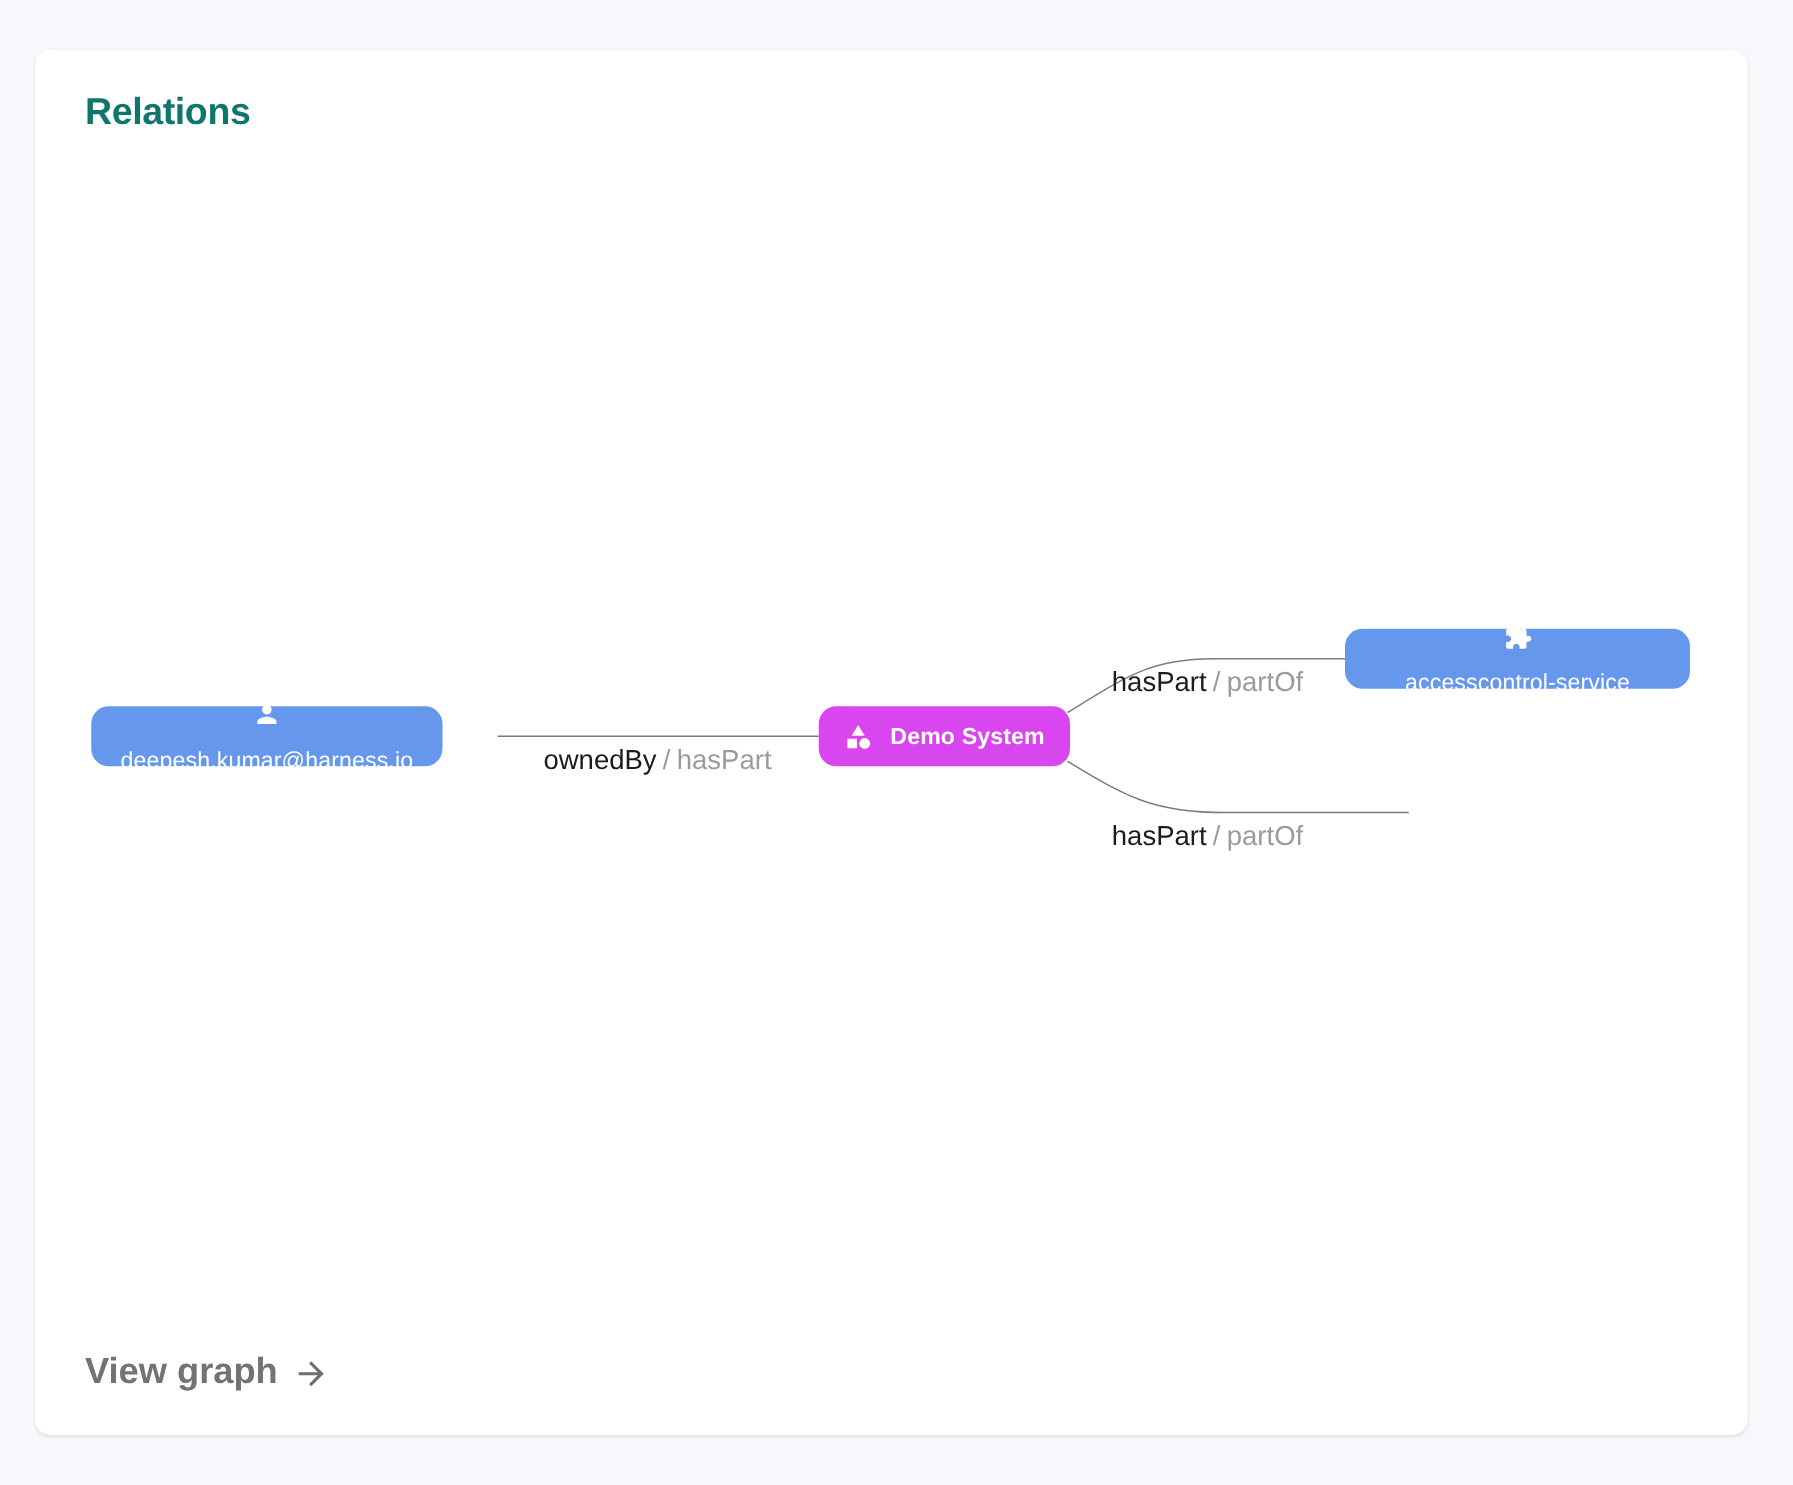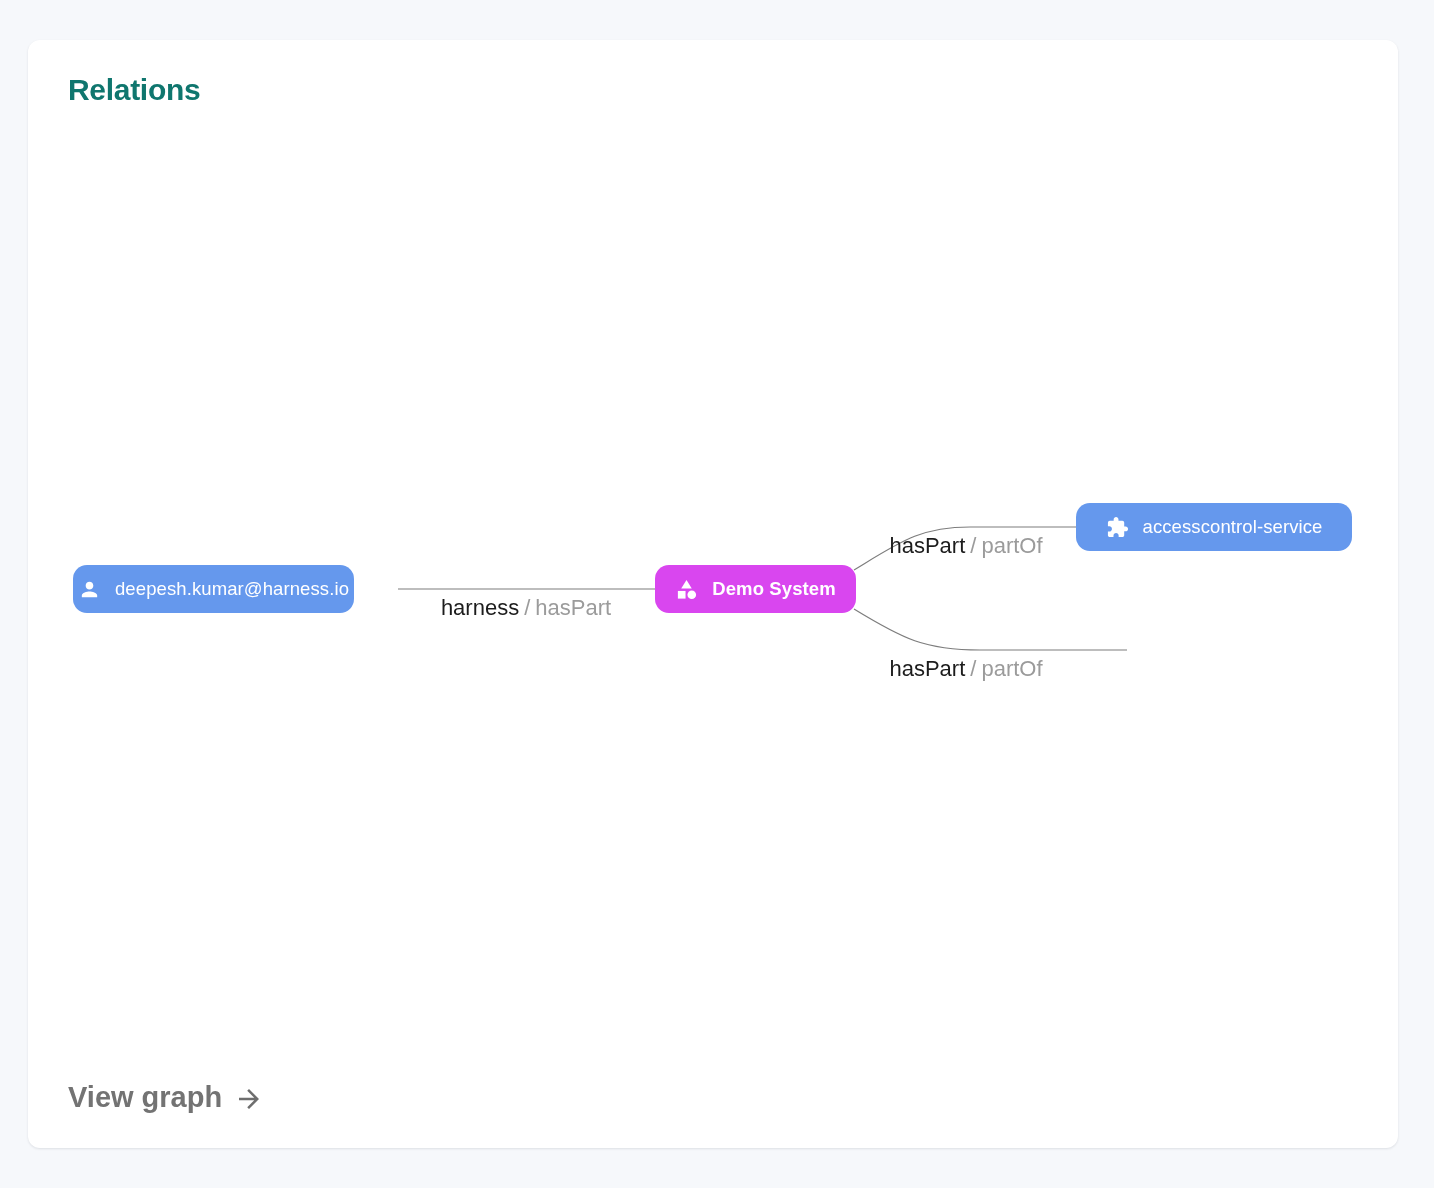--- a/index.html
+++ b/index.html
@@ -33,21 +33,21 @@
   }
   .node {
     position: absolute;
     height: 48px;
     border-radius: 14px;
     display: flex; align-items: center; justify-content: center;
     gap: 14px;
     color: #ffffff;
     cursor: pointer;
   }
-  .node-blue   { background: #6598ed; }
+  .node-blue   { background: #6598ed; flex-direction: column; }
   .node-orange { background: #d946ef; }
   .node-icon { display: flex; align-items: center; }
   .node-icon svg { width: 23px; height: 23px; fill: #ffffff; }
   .node-label { font-size: 18.5px; font-weight: 500; letter-spacing: 0.1px; }
   .node-primary .node-label { font-weight: 700; }
   .edge-label {
     position: absolute;
     text-align: center;
     font-size: 22px;
     white-space: nowrap;
@@ -71,21 +71,21 @@
 
     <h2 class="card-title">Relations</h2>
 
     <svg class="edges-svg" viewBox="0 0 1370 1108">
       <path class="edge-path" d="M 370 549 L 627 549"></path>
       <path class="edge-path" d="M 826 530 C 872 502, 892 487, 942 487 L 1048 487"></path>
       <path class="edge-path" d="M 826 569 C 875 599, 897 610, 952 610 L 1099 610"></path>
     </svg>
 
     <div class="edge-label" style="left:398px; top:555px; width:200px;">
-      <span class="el-primary">harness</span><span class="el-sep">/</span><span class="el-secondary">hasPart</span>
+      <span class="el-primary">ownedBy</span><span class="el-sep">/</span><span class="el-secondary">hasPart</span>
     </div>
 
     <div class="edge-label" style="left:838px; top:493px; width:200px;">
       <span class="el-primary">hasPart</span><span class="el-sep">/</span><span class="el-secondary">partOf</span>
     </div>
 
     <div class="edge-label" style="left:838px; top:616px; width:200px;">
       <span class="el-primary">hasPart</span><span class="el-sep">/</span><span class="el-secondary">partOf</span>
     </div>
 

